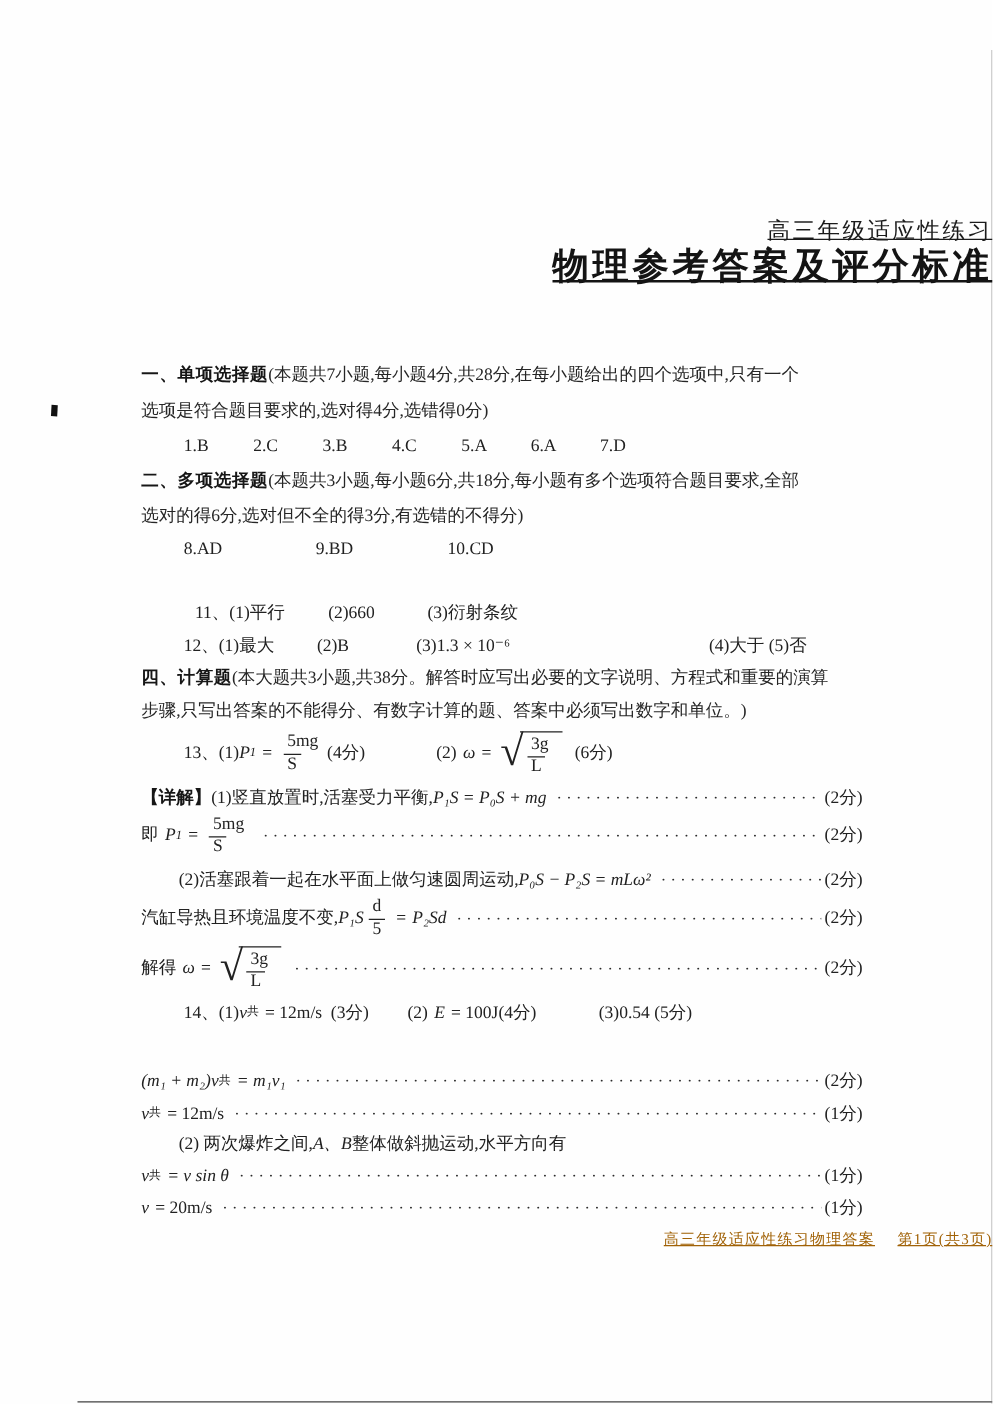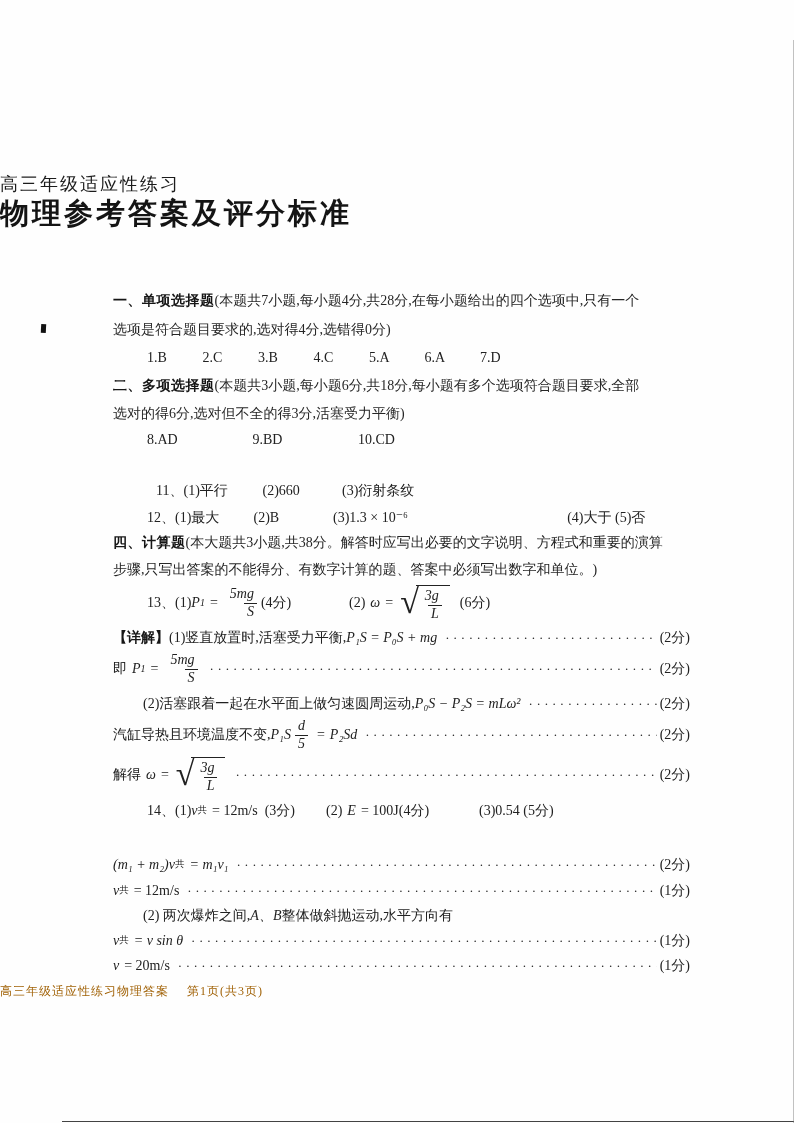--- a/index.html
+++ b/index.html
@@ -11,21 +11,21 @@
     color:#1e1e1e;
     overflow:hidden;
   }
   .page { position:absolute; inset:0; background:#fefefe; }
   
   .ink-mark { position:absolute; left:41px; top:324px; width:5px; height:9px; background:#111; transform:rotate(3deg); }
   .edge-bottom { position:absolute; left:62px; right:0; bottom:1px; height:1.5px; background:#222; opacity:.85; }
   .edge-right { position:absolute; right:0; top:40px; bottom:0; width:1px; background:#777; opacity:.45; }
 
   .ln { position:absolute; font-size:14px; line-height:20px; white-space:nowrap; color:#212121; }
-  .center { left:0; width:794px; text-align:left; }
+  .center { left:0; width:794px; text-align:right;text-decoration:underline; }
   .subtitle { font-size:18px; letter-spacing:2px; color:#1b1b1b; }
   .doctitle { font-size:29px; font-weight:bold; letter-spacing:3px; color:#141414; }
   .hd { font-weight:bold; color:#161616; letter-spacing:.5px; }
   .bld { font-weight:bold; color:#161616; }
   .desc { color:#262626; }
 
   .dl { display:flex; align-items:center; }
   .tall { height:42px; }
   .dots { flex:1 1 auto; overflow:hidden; white-space:nowrap; margin:0 3px 0 8px; min-width:12px; }
   .dots::after {
@@ -33,22 +33,22 @@
     letter-spacing:3.5px; font-size:13px; color:#2b2b2b;
   }
   .score { flex:0 0 auto; }
 
   .math { font-family:"Liberation Serif","DejaVu Serif",serif; font-style:italic; }
   .eq { margin:0 5px; font-style:normal; }
   .msub { font-size:10px; font-style:italic; line-height:1; }
   .csub { font-size:9.5px; font-style:normal; line-height:1; }
   sub { vertical-align:-3px; }
 
-  .frac { display:inline-flex; flex-direction:column; align-items:flex-end; vertical-align:middle;
-          font-style:italic; font-size:14px; line-height:1.2; margin:0 4px; }
+  .frac { display:inline-flex; flex-direction:column; align-items:flex-start; vertical-align:middle;
+          font-size:14px; line-height:1.2; margin:0 4px; }
   .frac .den { border-top:1.2px solid #222; padding:0 3px; }
   .frac .num { padding:0 3px; }
 
   .sqrt { display:inline-flex; align-items:flex-start; margin:0 2px; }
   .rad { font-style:normal; }
   .rad::before { content:"√"; font-size:34px; line-height:38px; display:inline-block; transform:translateY(-1px); }
   .sqbody { border-top:1.6px solid #222; padding:2px 4px 0 2px; margin-left:-3px; margin-top:1px; }
 
   .pos { position:absolute; top:0; height:100%; display:flex; align-items:center; }
   .ansitem { display:inline-block; }
@@ -80,21 +80,21 @@
     <span class="ansitem w51">3.B</span>
     <span class="ansitem w51">4.C</span>
     <span class="ansitem w51">5.A</span>
     <span class="ansitem w51">6.A</span>
     <span class="ansitem">7.D</span>
   </div>
 
   <div class="ln" style="top:376px;left:113px">
     <span class="hd">二、多项选择题</span><span class="desc">(本题共3小题,每小题6分,共18分,每小题有多个选项符合题目要求,全部</span>
   </div>
-  <div class="ln desc" style="top:404px;left:113px">选对的得6分,选对但不全的得3分,活塞受力平衡)</div>
+  <div class="ln desc" style="top:404px;left:113px">选对的得6分,选对但不全的得3分,有选错的不得分)</div>
   <div class="ln" style="top:430px;left:147px">
     <span class="ansitem w102">8.AD</span>
     <span class="ansitem w102">9.BD</span>
     <span class="ansitem">10.CD</span>
   </div>
 
   <div class="ln" style="top:481px;left:156px">
     <span class="ansitem w103">11、(1)平行</span>
     <span class="ansitem w76">(2)660</span>
     <span class="ansitem">(3)衍射条纹</span>

